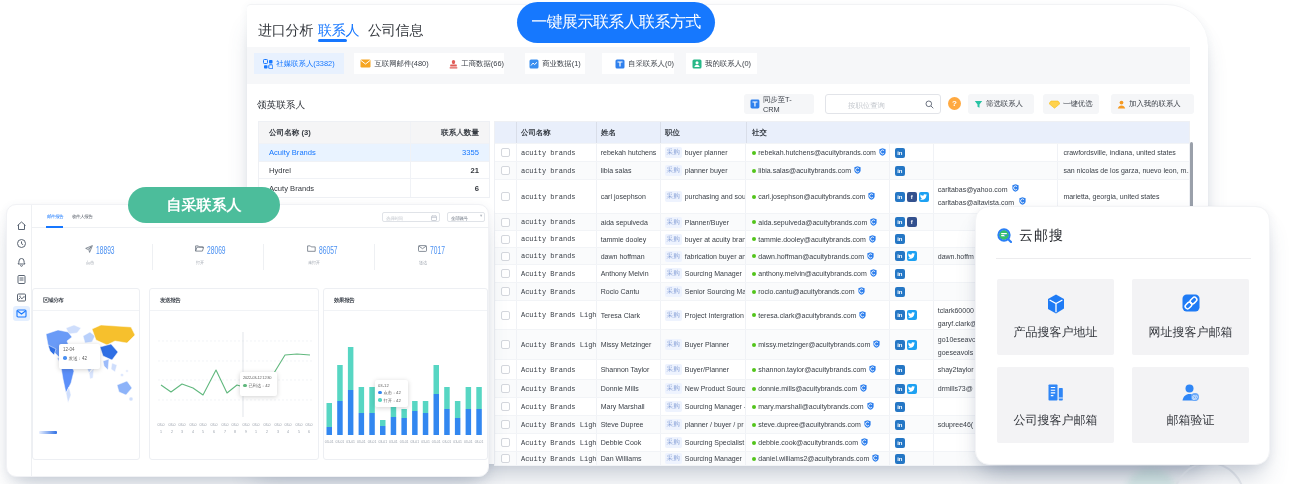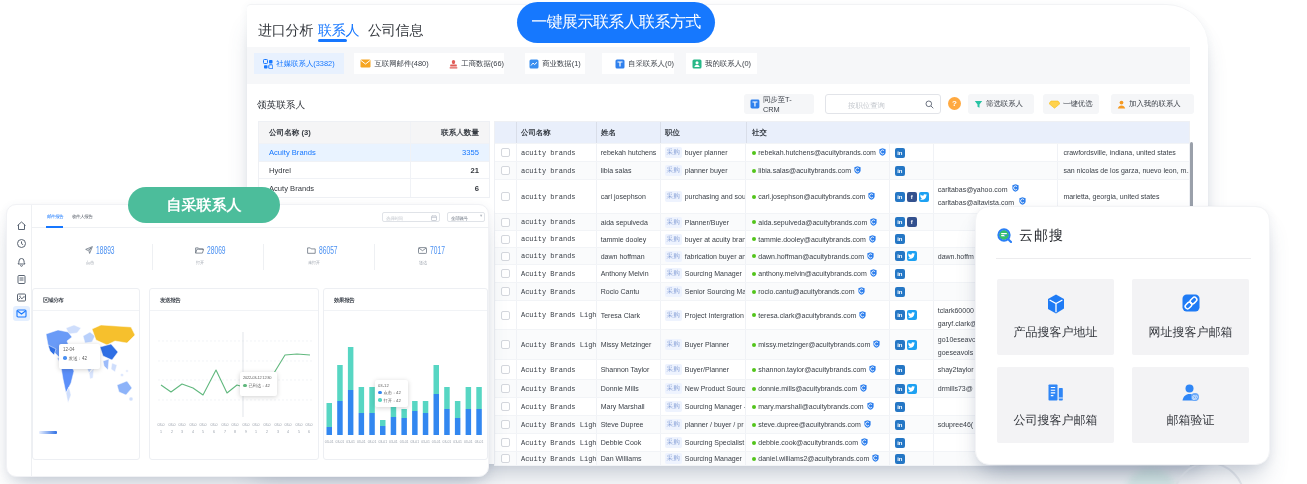--- a/index.html
+++ b/index.html
@@ -77,21 +77,21 @@
 #dtabs{position:absolute;left:25px;top:0;width:457px;height:23px;border-bottom:1px solid #eef0f3;}
 .dtab{position:absolute;top:9px;font-size:4.5px;letter-spacing:-0.4px;color:#545b66;}
 .dtab.on{color:#1677ff;}
 #dtabline{position:absolute;left:14px;top:21px;width:17px;height:2px;background:#1677ff;}
 .dinput{position:absolute;top:7px;height:10px;border:1px solid #e0e3e8;border-radius:2px;background:#fff;font-size:4.5px;color:#c0c5cc;}
 .dinput span{position:absolute;left:3px;top:2.5px;letter-spacing:-0.3px;}
 
 #dstats{position:absolute;left:25px;top:23px;width:457px;height:56px;}
 .dsep{position:absolute;top:16px;height:26px;width:1px;background:#eef0f3;}
 .stat{position:absolute;top:0;width:110px;}
-.stat .v{position:absolute;top:17px;left:0;color:#4a90f2;display:flex;align-items:center;height:10px;}
+.stat .v{position:absolute;top:17px;left:0;color:#4a90f2;display:flex;height:10px;}
 .stat .v b{font-weight:normal;font-size:11.5px;transform:scaleX(.58);transform-origin:left center;display:inline-block;letter-spacing:0;line-height:10px;}
 .stat .v svg{margin-right:3px;}
 .stat .l{position:absolute;top:32px;left:1px;font-size:4.2px;letter-spacing:-0.3px;color:#9aa1ab;}
 
 .ccard{position:absolute;top:83px;height:172px;border:1px solid #edeff3;border-radius:3px;background:#fff;}
 .ccard .ct{position:absolute;left:10px;top:8px;font-size:5.5px;letter-spacing:-0.4px;font-weight:bold;color:#3b414a;}
 .ccard .cl{position:absolute;left:0;top:21px;width:100%;height:1px;background:#f1f3f6;}
 
 #cloud{position:absolute;left:975px;top:206px;width:295px;height:259px;background:#fff;border-radius:14px;
  box-shadow:0 2px 10px rgba(60,80,110,.08),0 18px 26px -8px rgba(70,90,120,.30);z-index:25;border:1px solid #f3f4f6;}

